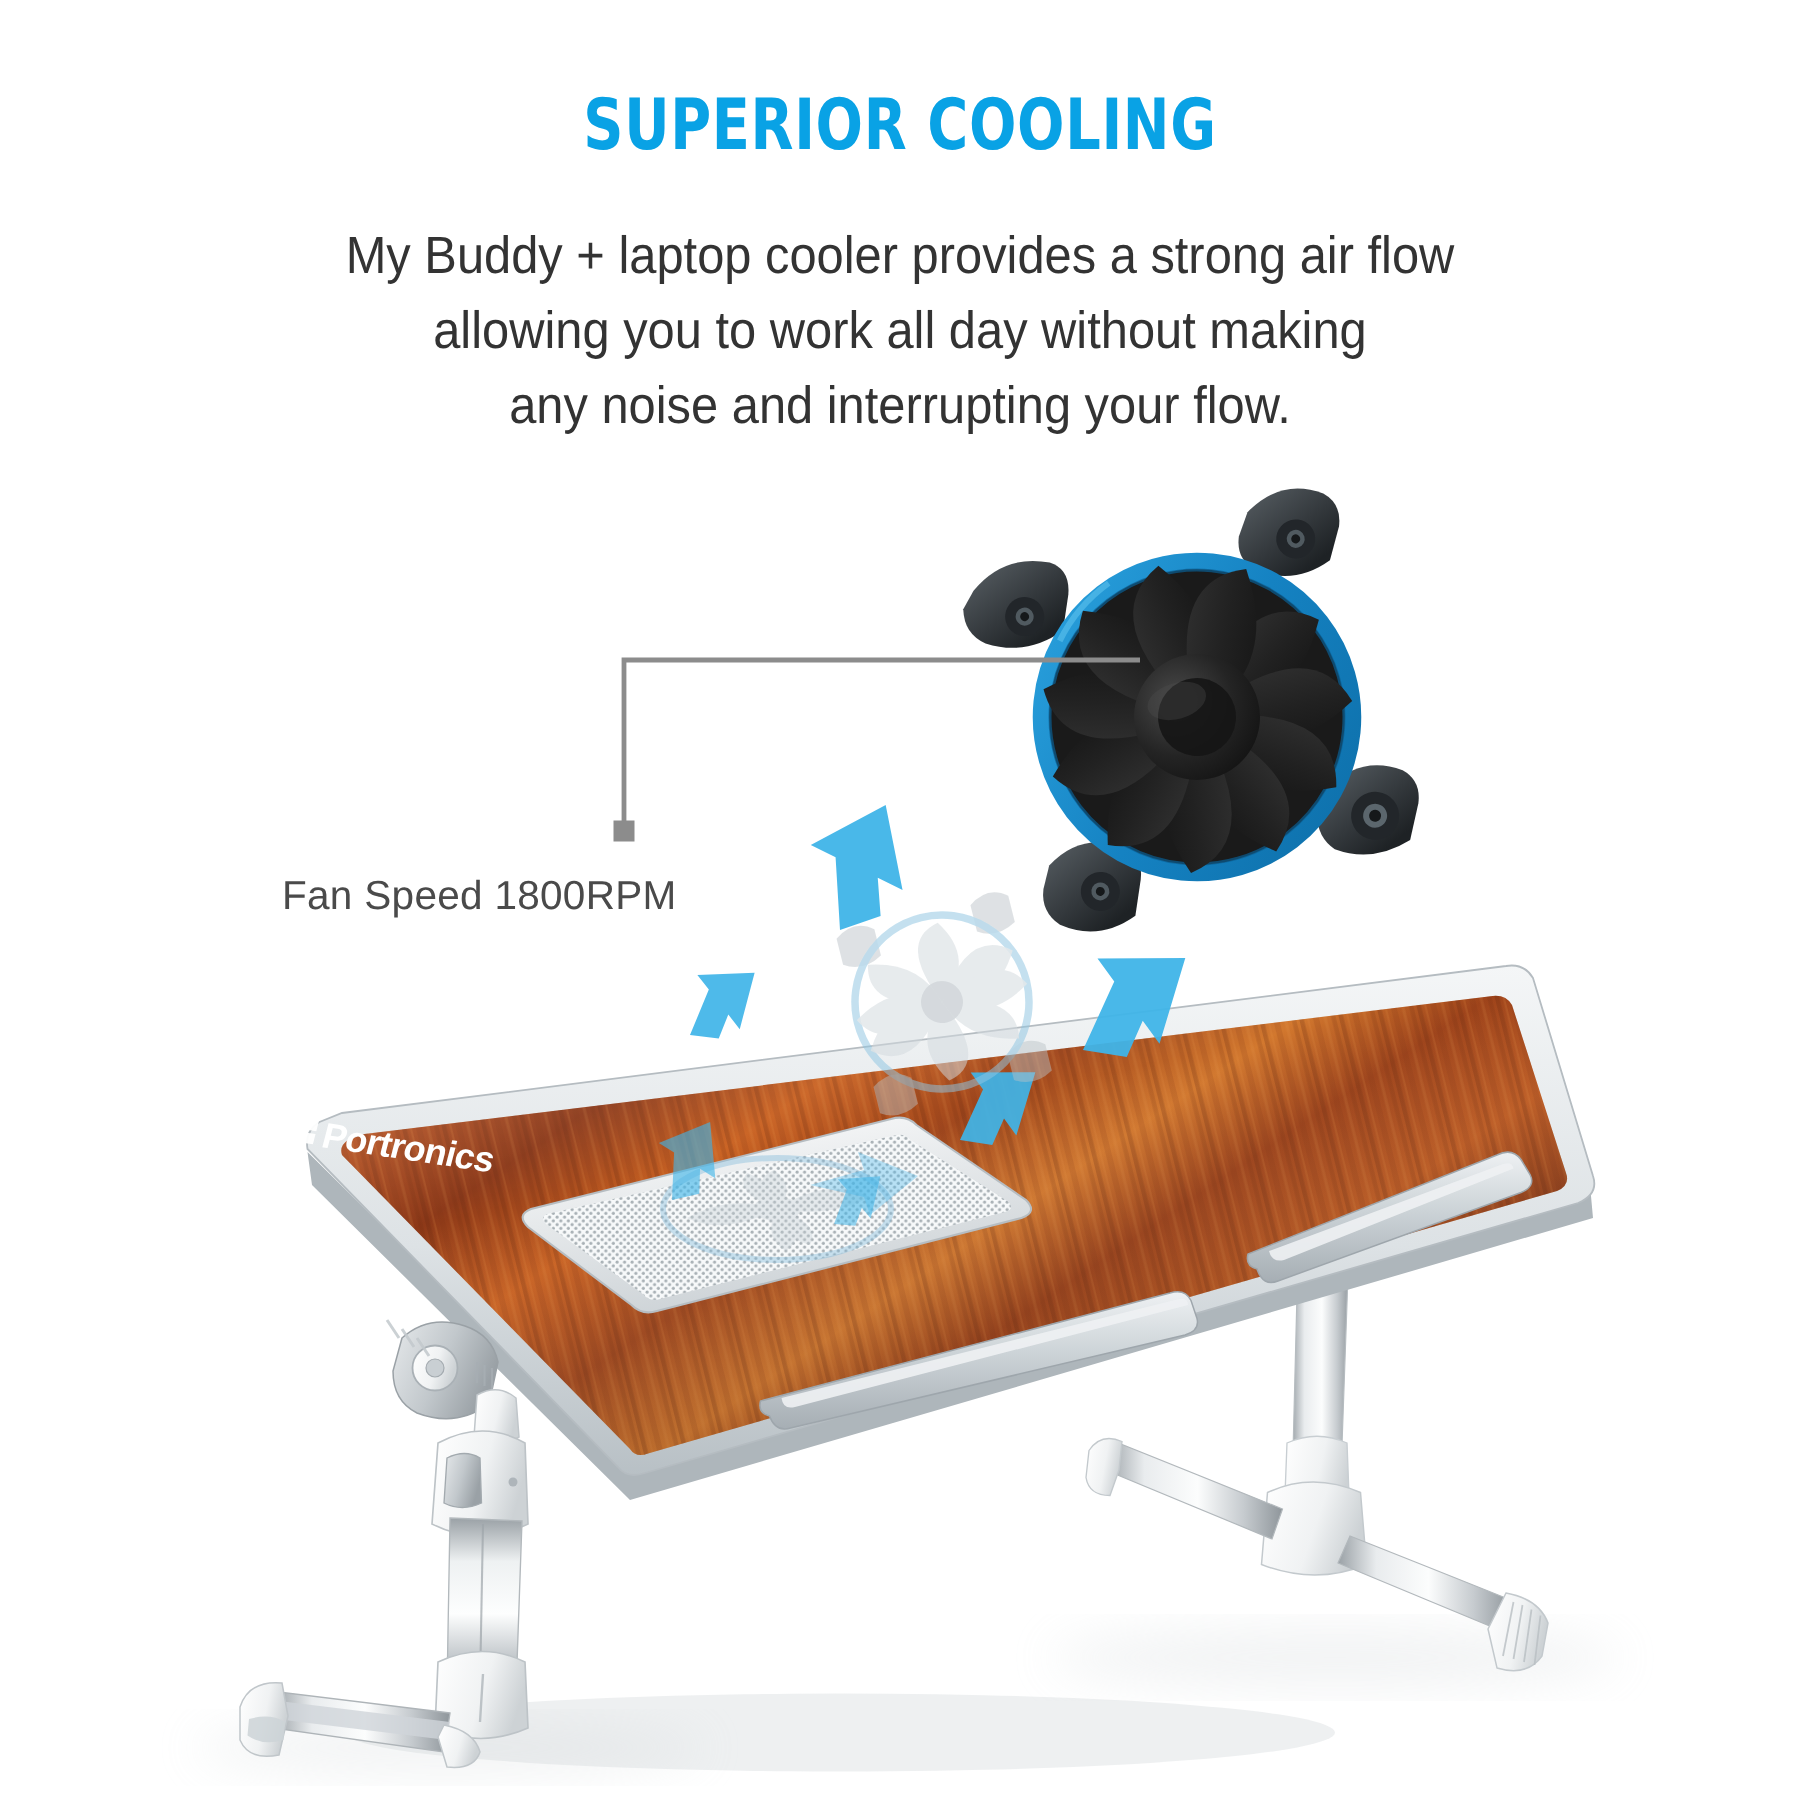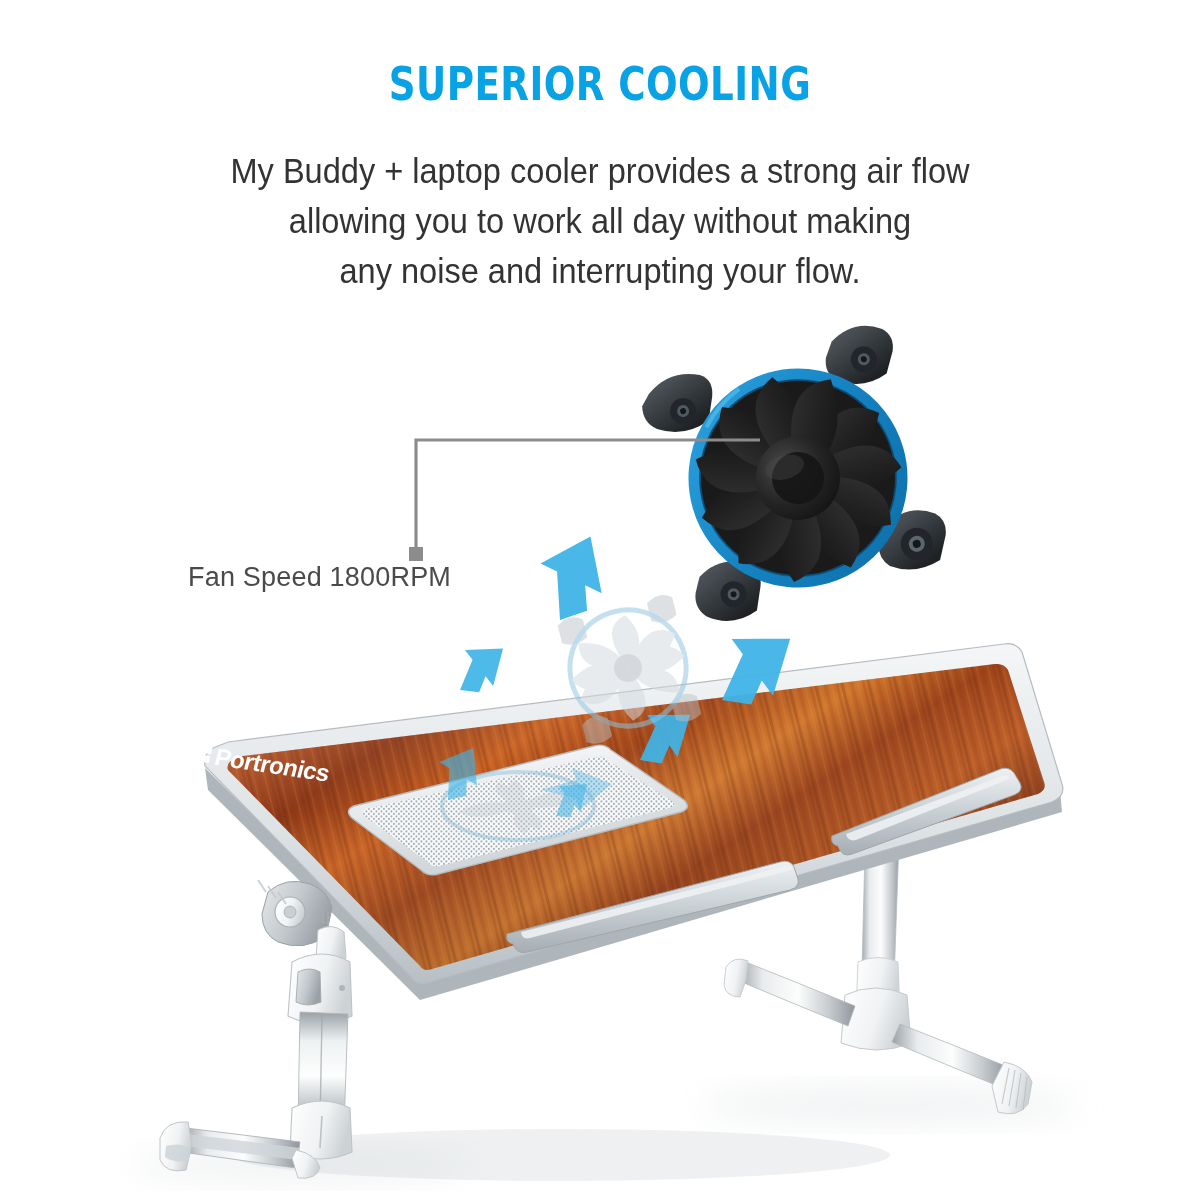--- a/index.html
+++ b/index.html
@@ -36,21 +36,21 @@
     line-height: 50px;
     color: #333333;
     font-family: "Liberation Sans", sans-serif;
     transform: scaleX(0.93);
   }
   #subhead .ln { display: block; white-space: nowrap; }
 
   
   #callout-label {
     position: absolute;
-    left: 188px; top: 562px;
+    left: 188px; top: 582px;
     font-size: 27px;
     color: #4a4a4a;
     white-space: nowrap;
     letter-spacing: 0.2px;
   }
   #leader { position: absolute; left: 0; top: 0; width: 1200px; height: 1200px; pointer-events: none; }
 
   
   #stage { position: absolute; left: 0; top: 0; width: 1200px; height: 1200px; }
 </style>

